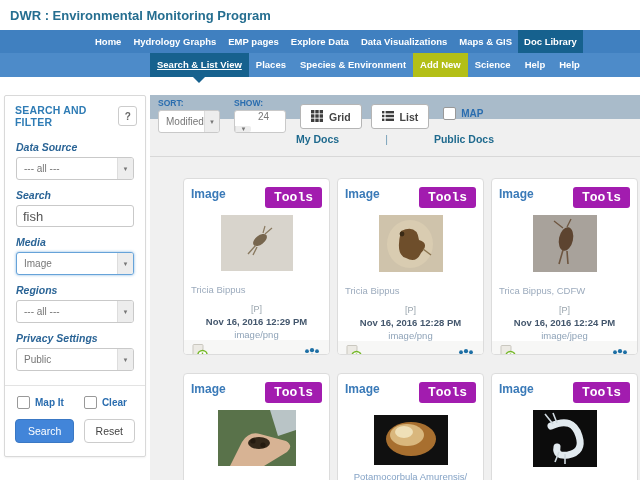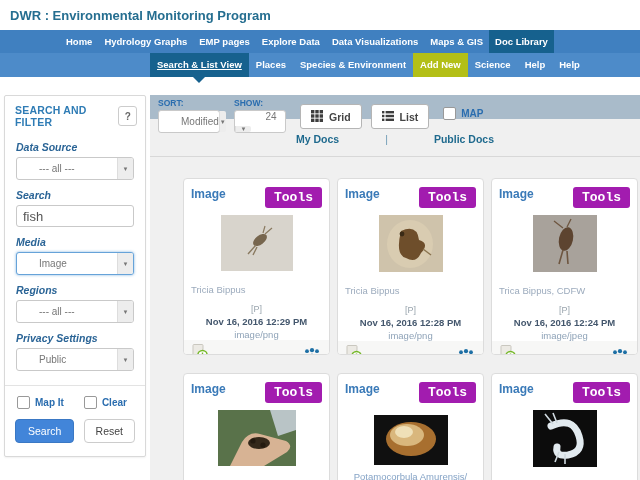--- a/index.html
+++ b/index.html
@@ -1,21 +1,21 @@
 <!DOCTYPE html>
 <html><head>
 <meta charset="utf-8">
 <style>
   html,body{margin:0;padding:0;background:#fff;}
   .stage{width:640px;height:480px;position:relative;overflow:hidden;background:#fff;
          font-family:"Liberation Sans",sans-serif;-webkit-font-smoothing:antialiased;}
   
   .titlebar{height:30px;display:flex;align-items:center;padding-left:10px;}
   .app-title{font-size:13px;font-weight:bold;color:#256e90;}
-  .nav1{height:23px;background:#4080c0;display:flex;padding-left:60px;align-items:flex-end;}
+  .nav1{height:23px;background:#4080c0;display:flex;padding-left:89px;align-items:flex-end;}
   .nav1 .item{color:#fff;font-size:9.5px;font-weight:bold;line-height:23px;padding:0 6px;
               white-space:nowrap;cursor:pointer;}
   .nav1 .item.active{background:#16618e;}
   .nav2{height:24px;background:#4d8bc9;display:flex;padding-left:150px;}
   .nav2 .item{color:#fff;font-size:9.5px;font-weight:bold;line-height:24px;padding:0 7px;
               white-space:nowrap;position:relative;cursor:pointer;}
   .nav2 .item.active{background:#16618e;text-decoration:underline;}
   .nav2 .item.highlight{background:#b3bf17;}
   .tab-pointer{position:absolute;left:50%;bottom:-6px;margin-left:-6px;width:0;height:0;
                border-left:6px solid transparent;border-right:6px solid transparent;
@@ -25,21 +25,21 @@
            border:1px solid #d9d9d9;border-radius:2px;box-shadow:0 1px 2px rgba(0,0,0,.06);}
   .sb-head{display:flex;justify-content:space-between;align-items:center;padding:8px 8px 2px 10px;}
   .sb-title{font-size:10.5px;font-weight:bold;color:#2f7cb5;letter-spacing:.2px;}
   .help-btn{width:18px;height:18px;border:1px solid #ccc;border-radius:3px;background:#fff;
             font-size:10px;font-weight:bold;color:#666;display:flex;align-items:center;
             justify-content:center;cursor:pointer;}
   .sb-body{padding:2px 11px 14px;}
   .f-label{font-size:10.5px;font-weight:bold;color:#2a6496;margin:9px 0 4px;font-style:italic;}
   .sel{display:flex;align-items:center;justify-content:space-between;height:21px;background:#fff;
        border:1px solid #c9c9c9;border-radius:3px;font-size:10px;color:#777;cursor:pointer;}
-  .sel .v{padding-left:22px;white-space:nowrap;}
+  .sel .v{padding-left:7px;white-space:nowrap;}
   .sel .chev{width:15px;align-self:stretch;display:flex;align-items:center;justify-content:center;
              font-size:6px;color:#777;background:#ededed;border-left:1px solid #ddd;
              border-radius:0 2px 2px 0;}
   .sel.focus{border-color:#66a3d9;box-shadow:0 0 3px rgba(102,163,217,.8);}
   .txt{width:100%;box-sizing:border-box;height:22px;border:1px solid #c9c9c9;border-radius:3px;
        font-size:13px;color:#555;padding:0 6px;font-family:inherit;}
   .sb-foot{border-top:1px solid #e3e3e3;padding:10px 10px 13px;}
   .cb-row{display:flex;gap:20px;padding-left:2px;}
   .cb-item{display:flex;align-items:center;gap:5px;}
   .cb{width:11px;height:11px;border:1px solid #999;background:#fff;border-radius:2px;

